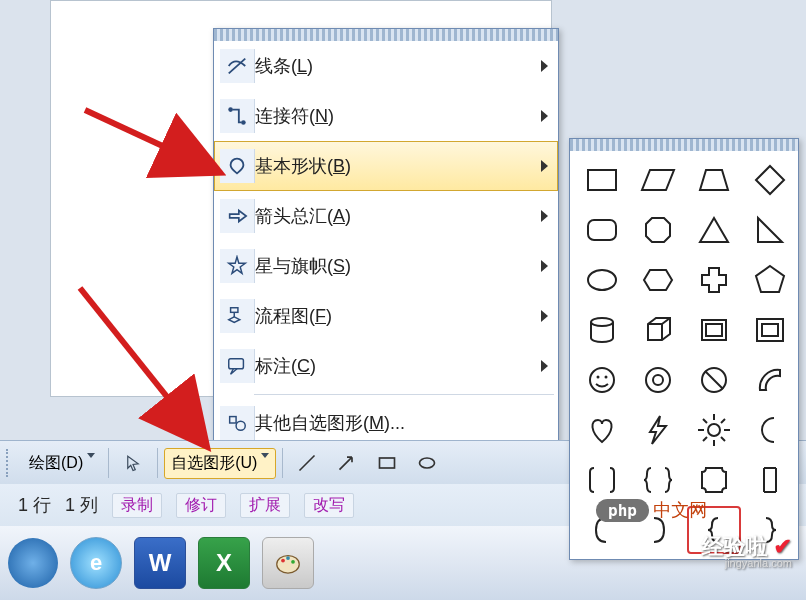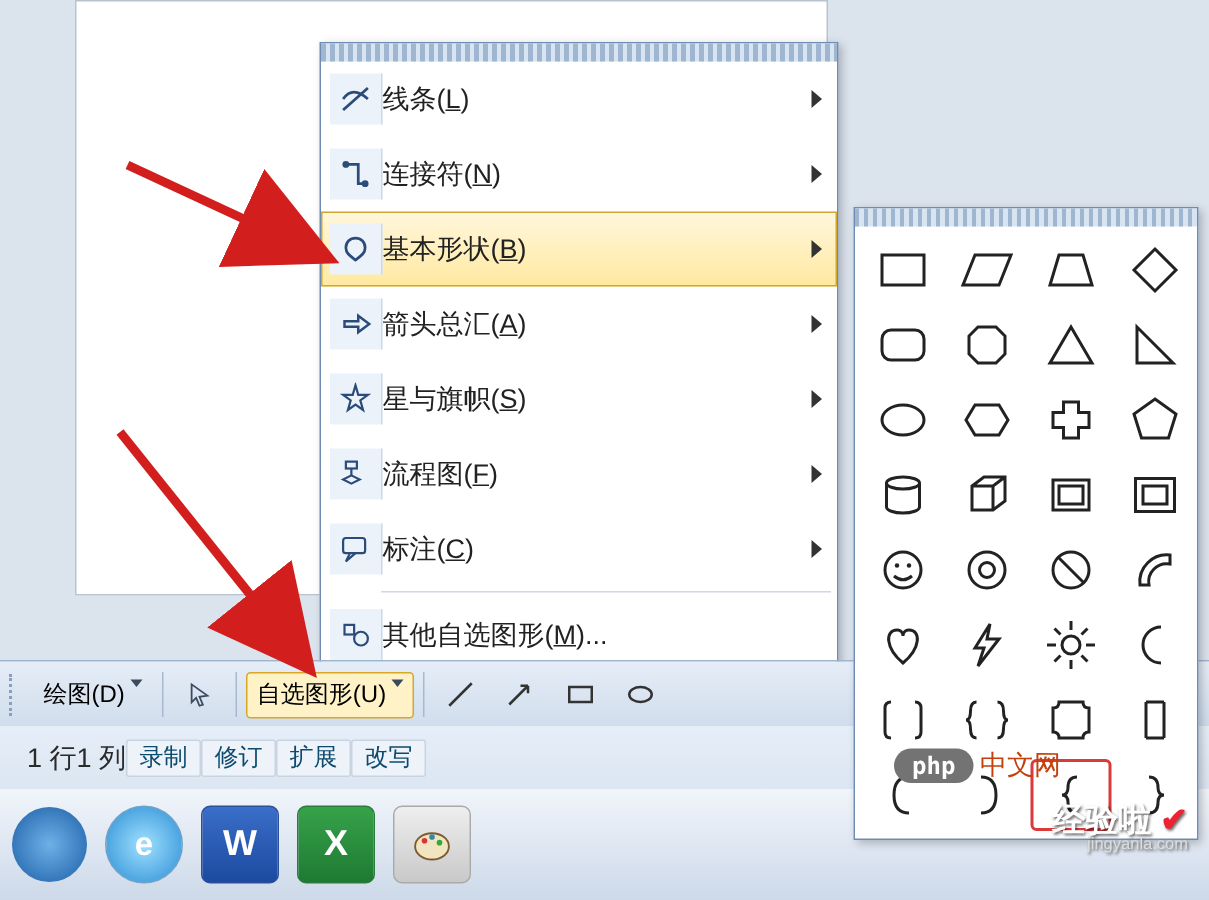--- a/index.html
+++ b/index.html
@@ -88,28 +88,28 @@
     position: absolute;
     left: 0;
     top: 484px;
     right: 0;
     height: 42px;
     background: linear-gradient(#e6eef8, #dbe6f2);
     border-bottom: 1px solid #aabcd2;
     display: flex;
     align-items: center;
     padding: 0 18px;
-    gap: 0;
+    gap: 14px;
     font-size: 18px;
   }
   .sb-word {
     color: #2a2a2a;
   }
   .sb-cell {
-    color: #0c4a6e;
+    color: #a21caf;
     border: 1px solid #c8d4e2;
     border-radius: 2px;
     padding: 1px 8px;
     background: #eef3fa;
     font-size: 16px;
   }
 
   
   .taskbar {
     position: absolute;

